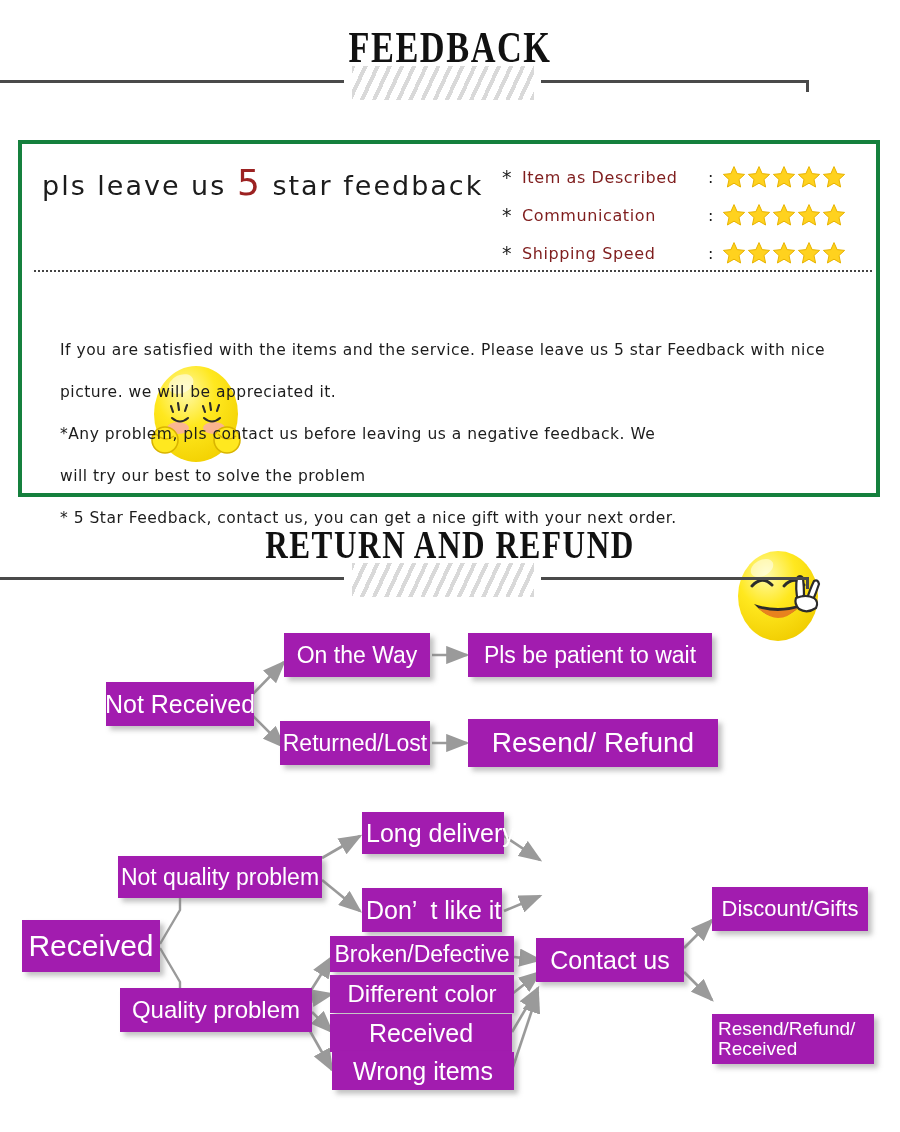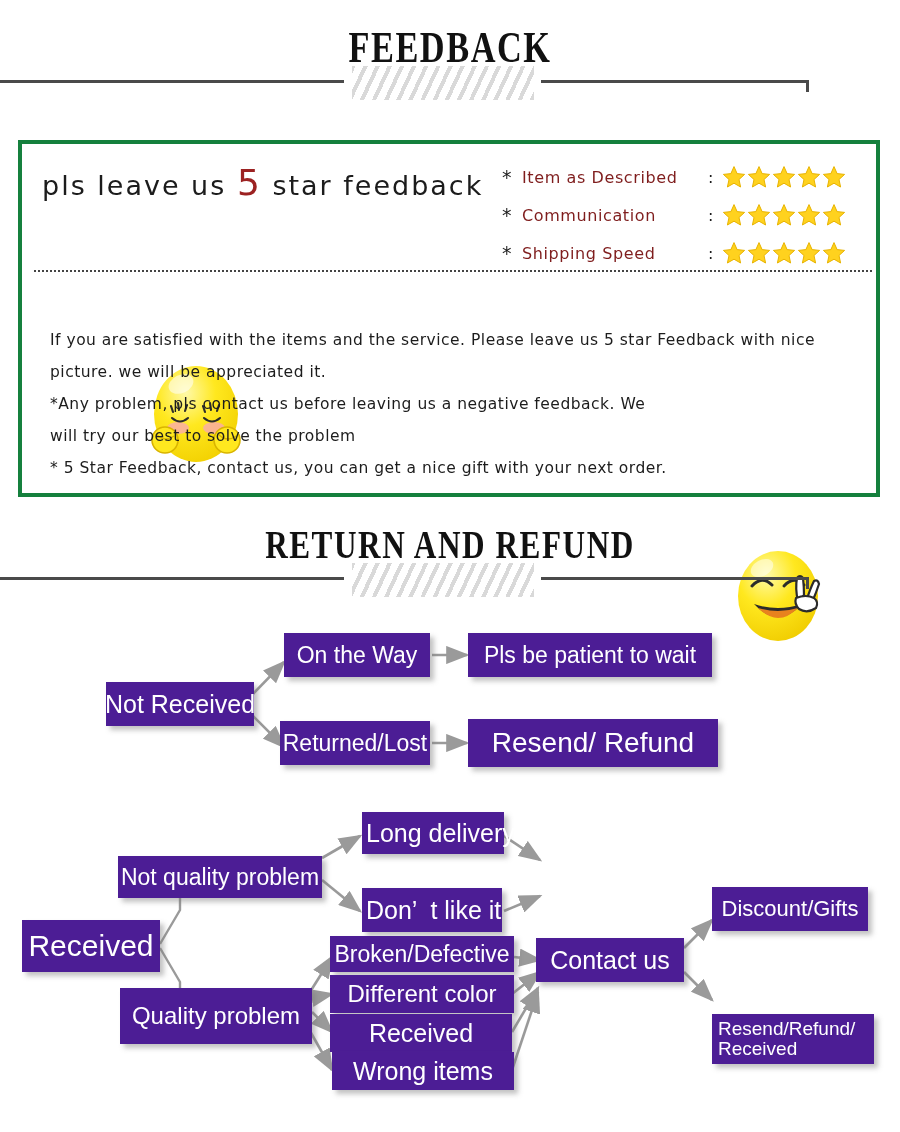--- a/index.html
+++ b/index.html
@@ -168,42 +168,42 @@
     position: absolute;
     left: 28px;
     top: 180px;
     width: 810px;
     font-family: "DejaVu Sans", sans-serif;
     font-size: 15.5px;
     line-height: 32px;
     color: #1c1c1c;
     letter-spacing: 0.5px;
   }
-  #feedback-body p { margin: 0; }
+  #feedback-body p { margin: 10px; }
 
   
   #smiley-peace {
     position: absolute;
     left: 712px;
     top: 406px;
     width: 90px;
     height: 92px;
   }
 
   
   #flow-area {
     position: absolute;
     left: 0;
     top: 600px;
     width: 900px;
     height: 500px;
   }
   .node {
     position: absolute;
-    background: #4c1d95;
+    background: #a21caf;
     color: #ffffff;
     font-family: "Liberation Sans", sans-serif;
     font-weight: 400;
     display: flex;
     align-items: center;
     justify-content: center;
     box-shadow: 4px 4px 5px rgba(120,120,120,0.45);
     box-sizing: border-box;
     white-space: pre;
     line-height: 1.05;
@@ -420,21 +420,21 @@
   </svg>
 
   <div class="node" style="left:106px; top:82px; width:148px; height:44px; font-size:25px;">Not Received</div>
   <div class="node" style="left:284px; top:630px; width:146px; height:44px; font-size:23px; top:33px;">On the Way</div>
   <div class="node" style="left:468px; top:33px; width:244px; height:44px; font-size:23px;">Pls be patient to wait</div>
   <div class="node" style="left:280px; top:121px; width:150px; height:44px; font-size:23px;">Returned/Lost</div>
   <div class="node" style="left:468px; top:119px; width:250px; height:48px; font-size:28px;">Resend/ Refund</div>
 
   <div class="node" style="left:22px; top:320px; width:138px; height:52px; font-size:30px;">Received</div>
   <div class="node" style="left:118px; top:256px; width:204px; height:42px; font-size:23px;">Not quality problem</div>
-  <div class="node" style="left:120px; top:388px; width:192px; height:56px; font-size:24px;">Quality problem</div>
+  <div class="node" style="left:120px; top:388px; width:192px; height:44px; font-size:24px;">Quality problem</div>
 
   <div class="node left-align" style="left:362px; top:212px; width:142px; height:42px; font-size:25px;">Long delivery</div>
   <div class="node left-align" style="left:362px; top:288px; width:140px; height:44px; font-size:25px;">Don’  t like it</div>
 
   <div class="node" style="left:330px; top:336px; width:184px; height:36px; font-size:23px;">Broken/Defective</div>
   <div class="node" style="left:330px; top:375px; width:184px; height:38px; font-size:24px;">Different color</div>
   <div class="node" style="left:330px; top:414px; width:182px; height:38px; font-size:25px;">Received</div>
   <div class="node" style="left:332px; top:452px; width:182px; height:38px; font-size:25px;">Wrong items</div>
 
   <div class="node" style="left:536px; top:338px; width:148px; height:44px; font-size:25px;">Contact us</div>

